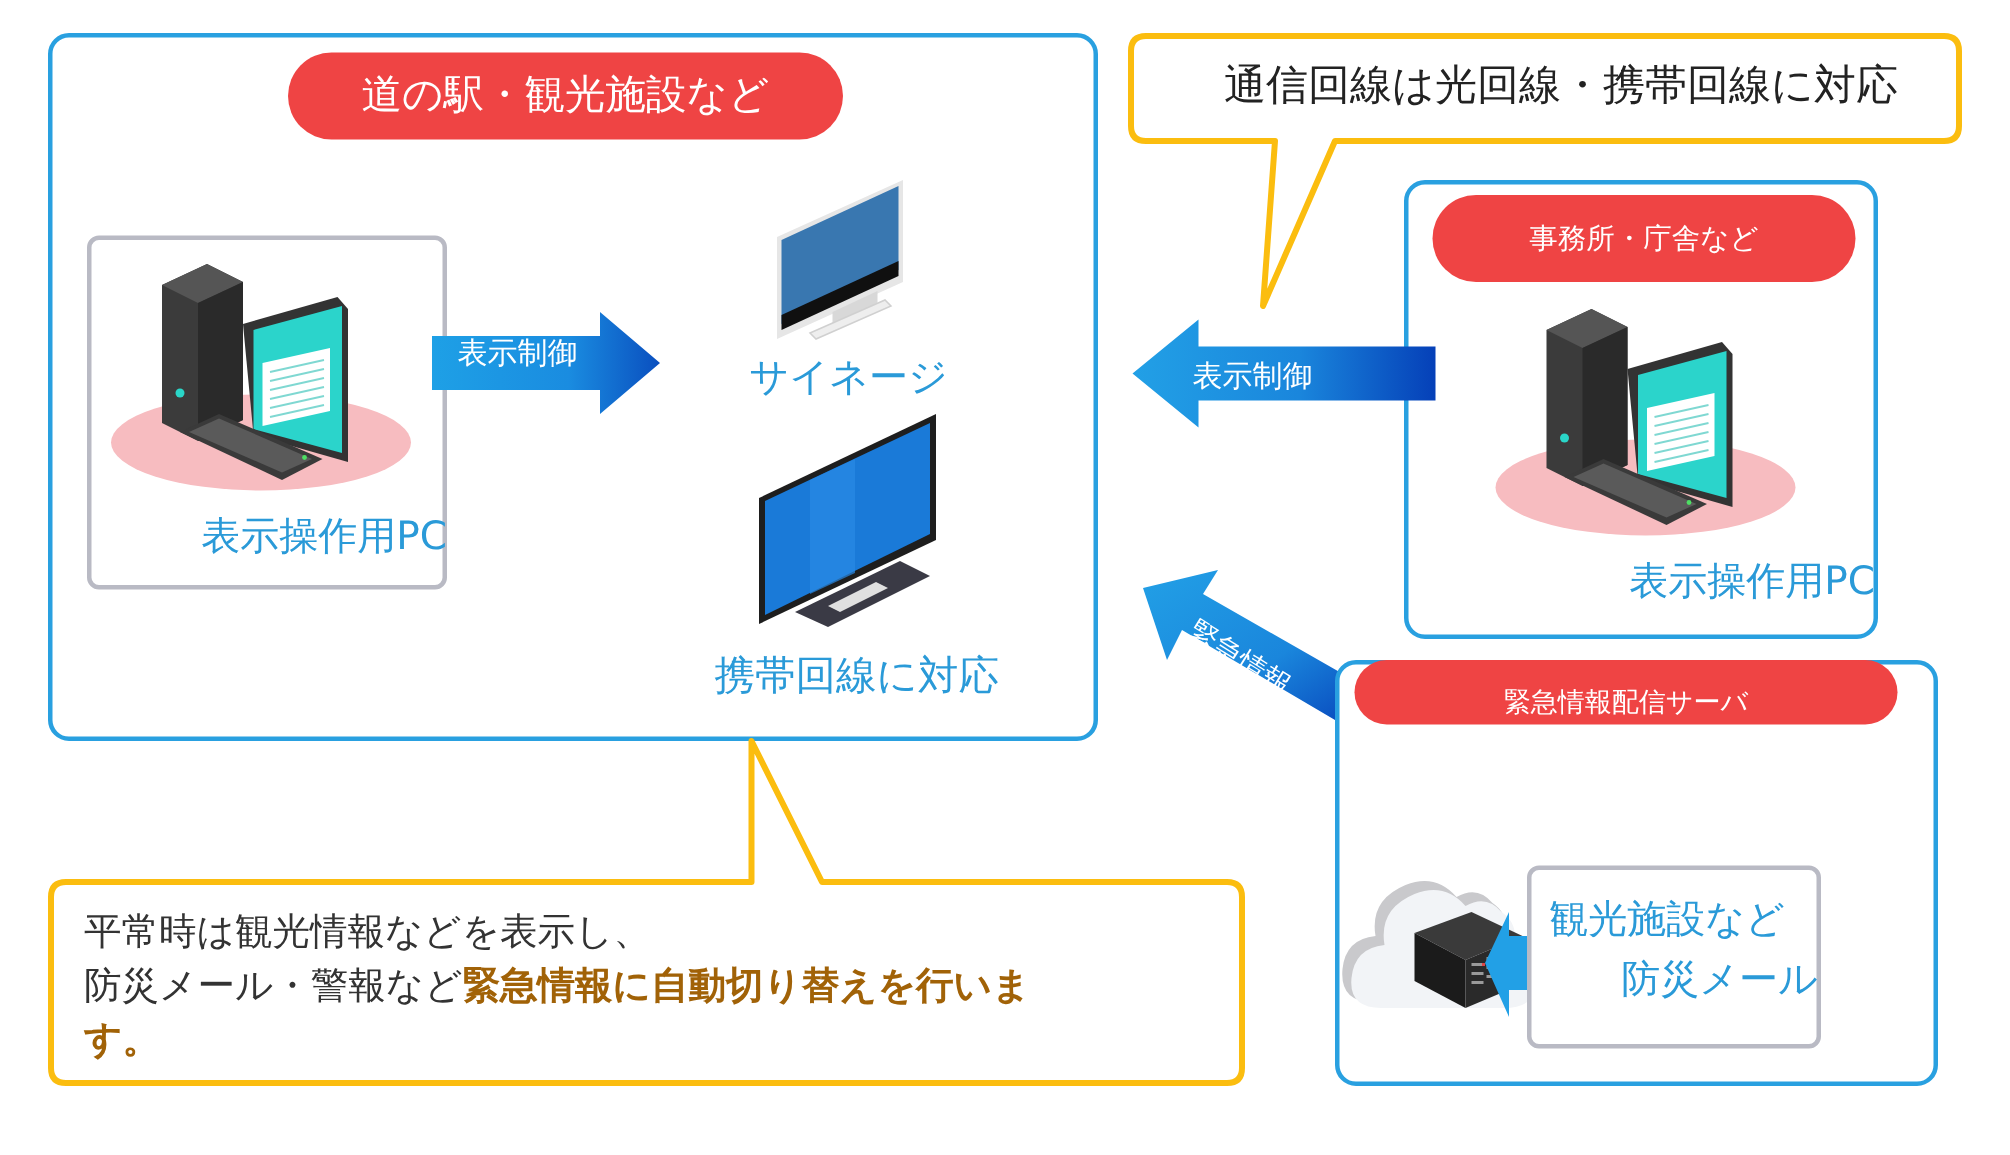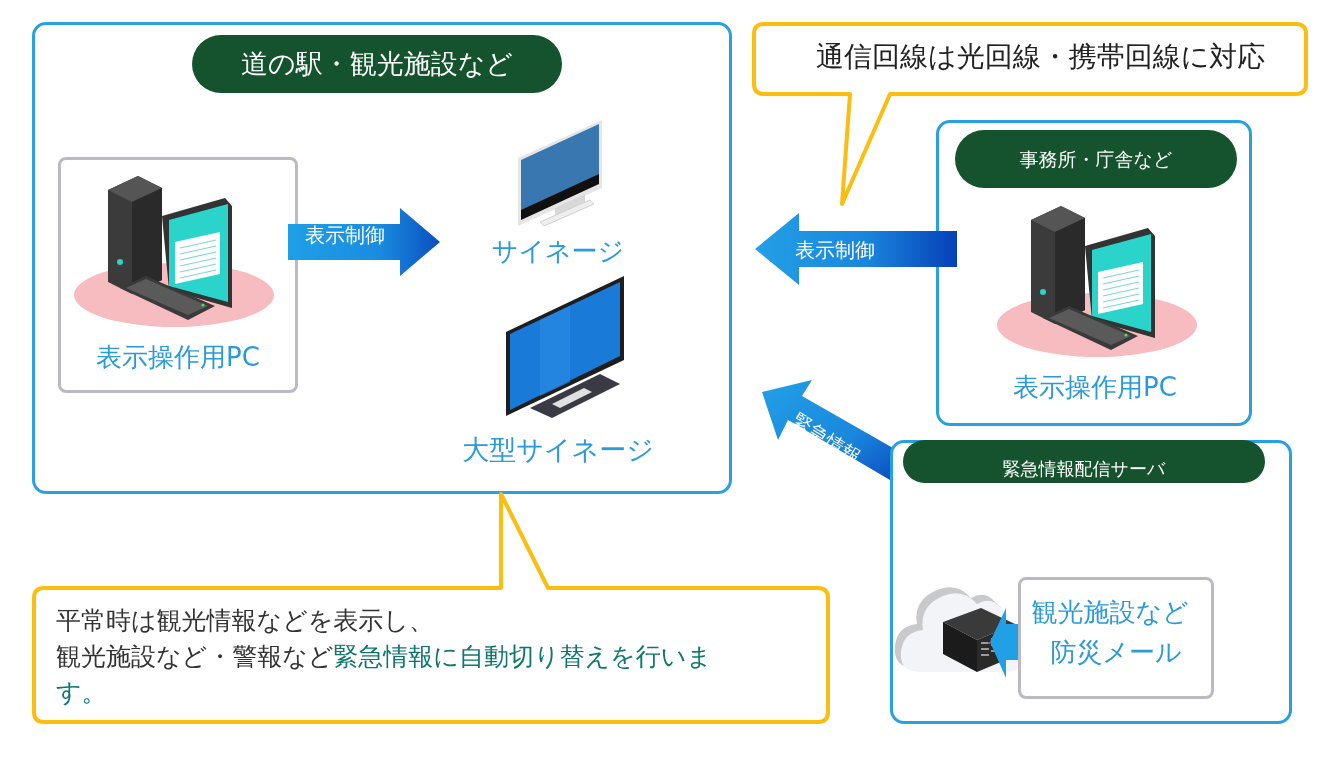--- a/index.html
+++ b/index.html
@@ -1,25 +1,25 @@
 <!DOCTYPE html>
 <html><head>
 <meta charset="utf-8">
 <style>
   html, body { margin:0; padding:0; background:#ffffff; }
   body { width:1340px; height:770px; position:relative; overflow:hidden;
          font-family:"DejaVu Sans", "Liberation Sans", sans-serif; }
   .abs { position:absolute; }
   .box-blue { border:3px solid #29a0e0; border-radius:14px; background:#fff; box-sizing:border-box; }
   .box-gray { border:3px solid #b9bac4; border-radius:8px; background:#fff; box-sizing:border-box; }
-  .pill { background:#14532d; color:#fff; border-radius:30px; text-align:center; }
-  .label-blue { color:#2a9ad8; text-align:center; white-space:nowrap; }
+  .pill { background:#ef4444; color:#fff; border-radius:30px; text-align:center; }
+  .label-blue { color:#2a9ad8; text-align:right; white-space:nowrap; }
   .arrow-text { color:#fff; white-space:nowrap; }
   .callout-text { color:#222; white-space:nowrap; }
-  .green { color:#0f766e; }
+  .green { color:#a16207;font-weight:bold; }
   svg { overflow:visible; }
 </style>
 </head>
 <body>
 
 <div class="abs box-blue" style="left:32px; top:22px; width:700px; height:472px;"></div>
 
 <div class="abs pill" style="left:192px; top:35px; width:370px; height:58px; line-height:58px; font-size:27px;">
   <span>道の駅・観光施設など</span>
 </div>
@@ -74,21 +74,21 @@
 </svg>
 <div class="abs label-blue" style="left:484px; top:234px; width:148px; font-size:26px;">サイネージ</div>
 
 <svg class="abs" style="left:500px; top:272px;" width="130" height="145" viewBox="0 0 130 145">
   <polygon points="6,60 124,4 124,88 6,144" fill="#1e1e1e"></polygon>
   <polygon points="10,62 120,10 120,84 10,138" fill="#1a7ad8"></polygon>
   <polygon points="40,48 70,34 70,110 40,124" fill="#2a8ae6" opacity="0.7"></polygon>
   <polygon points="30,136 100,102 120,112 52,146" fill="#3a3a45"></polygon>
   <polygon points="52,132 84,116 92,120 60,136" fill="#e0e0e0"></polygon>
 </svg>
-<div class="abs label-blue" style="left:450px; top:432px; width:216px; font-size:27px;">大型サイネージ</div>
+<div class="abs label-blue" style="left:450px; top:432px; width:216px; font-size:27px;">携帯回線に対応</div>
 
 <svg class="abs" style="left:750px; top:20px;" width="560" height="190" viewBox="0 0 560 190">
   <path d="M14,4 H546 Q556,4 556,14 V64 Q556,74 546,74 H140 L92,184 L100,74 H14 Q4,74 4,64 V14 Q4,4 14,4 Z" fill="#fff" stroke="#fbbd0f" stroke-width="4" stroke-linejoin="round"></path>
 </svg>
 <div class="abs callout-text" style="left:768px; top:38px; font-size:28px;margin-left:48px;">通信回線は光回線・携帯回線に対応</div>
 
 <div class="abs box-blue" style="left:936px; top:120px; width:316px; height:306px;"></div>
 <div class="abs pill" style="left:955px; top:130px; width:282px; height:58px; line-height:58px; font-size:19px;">
   <span>事務所・庁舎など</span>
 </div>
@@ -177,15 +177,15 @@
 
 <div class="abs box-gray" style="left:1018px; top:577px; width:196px; height:122px;"></div>
 <div class="abs label-blue" style="left:1030px; top:595px; width:160px; font-size:26px;">観光施設など</div>
 <div class="abs label-blue" style="left:1020px; top:635px; width:192px; font-size:26px;">防災メール</div>
 
 <svg class="abs" style="left:28px; top:490px;" width="806" height="238" viewBox="0 0 806 238">
   <path d="M16,98 H473 L473,4 L520,98 H790 Q800,98 800,108 V222 Q800,232 790,232 H16 Q6,232 6,222 V108 Q6,98 16,98 Z" fill="#fff" stroke="#fbbd0f" stroke-width="4" stroke-linejoin="round"></path>
 </svg>
 <div class="abs callout-text" style="left:56px; top:604px; font-size:25px; color:#333;font-family:Liberation Serif, serif;">平常時は観光情報などを表示し、</div>
 <div class="abs callout-text" style="left:56px; top:640px; font-size:25px; color:#333;">
-  <span>観光施設など・警報など</span><span class="green">緊急情報に自動切り替えを行いま</span>
+  <span>防災メール・警報など</span><span class="green">緊急情報に自動切り替えを行いま</span>
 </div>
 <div class="abs callout-text green" style="left:56px; top:676px; font-size:25px;">す。</div>
 
 </body></html>

